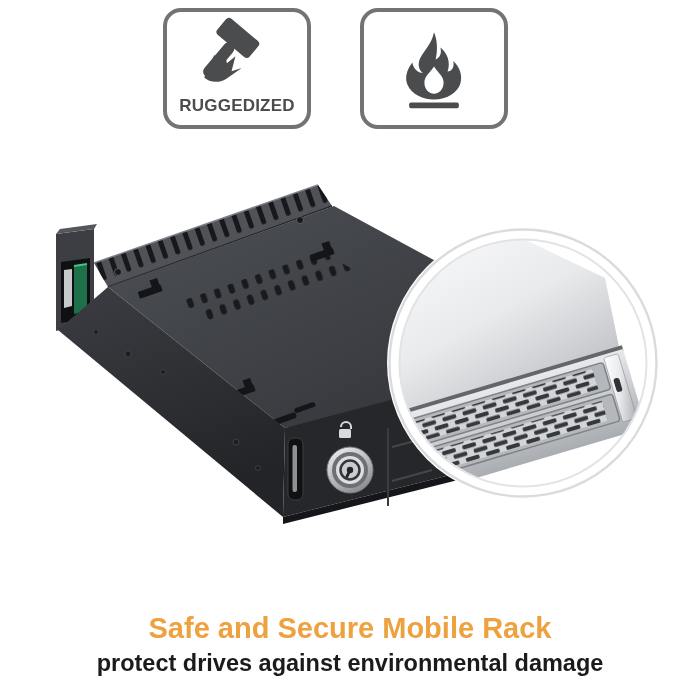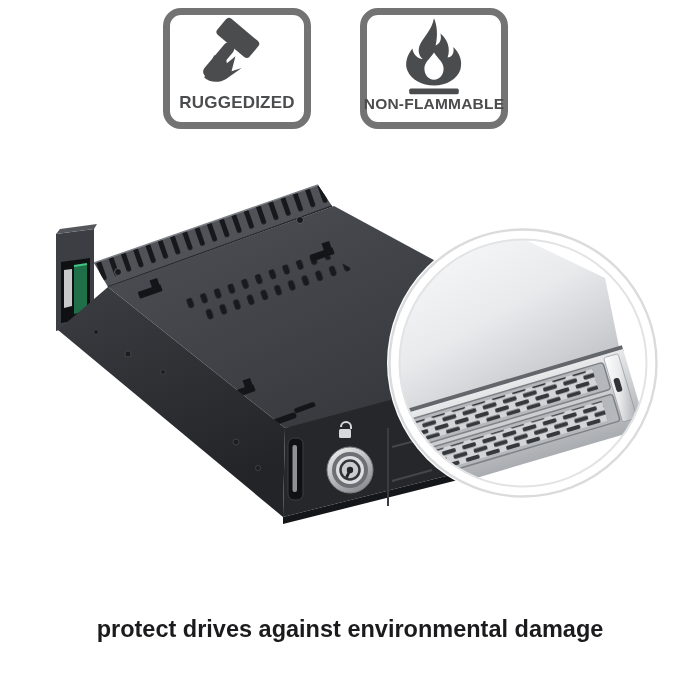--- a/index.html
+++ b/index.html
@@ -4,21 +4,21 @@
 <style>
   html,body{margin:0;padding:0;}
   body{
     width:700px;height:700px;position:relative;overflow:hidden;
     background:#ffffff;
     font-family:"Liberation Sans","DejaVu Sans",sans-serif;
   }
   
   .badge{
     position:absolute;top:8px;width:148px;height:121px;
-    border:7px solid #737373;border-radius:18px;box-sizing:border-box;
+    border:4px solid #737373;border-radius:18px;box-sizing:border-box;
     display:flex;flex-direction:column;align-items:center;justify-content:flex-end;
     background:#ffffff;
   }
   .badge.b1{left:163px;}
   .badge.b2{left:360px;}
   .badge .icon{flex:1;display:flex;align-items:center;justify-content:center;width:100%;}
   .badge .icon svg{display:block;}
   .badge .lbl{
     font-weight:bold;color:#4b4c4e;margin-bottom:9px;letter-spacing:.2px;
     white-space:nowrap;
@@ -55,21 +55,20 @@
 </div>
 
 <div class="badge b2">
   <div class="icon">
     <svg width="80" height="80" viewBox="0 0 100 100" aria-hidden="true">
       <path fill="#4b4c4e" d="M50,4 C47,19 38,26 33,36 C29,44 31,51 36,55 C30,55 24,50 23,42 C16,51 13,61 17,70 C22,81 35,88 50,88 C66,88 79,80 83,68 C86,58 82,47 74,40 C76,48 72,53 67,53 C71,42 67,30 58,23 C60,31 57,36 52,38 C55,26 54,13 50,4 Z"></path>
       <path fill="#ffffff" d="M50,47 C45,55 38,59 38,67 C38,75 43,81 50,81 C57,81 62,75 62,67 C62,59 55,55 50,47 Z"></path>
       <rect x="19" y="92" width="62" height="7" rx="2" fill="#4b4c4e"></rect>
     </svg>
   </div>
-  <div class="lbl">NON-FLAMMABLE</div>
 </div>
 
 <svg id="product-svg" width="700" height="700" viewBox="0 0 700 700" role="img" aria-label="Dark metal mobile rack enclosure with ventilated top cover, green connector board, key lock on the front panel, and a magnifier circle showing a close-up of two mesh-vented drive trays">
   <defs>
     <linearGradient id="topGrad" x1="0" y1="0" x2="1" y2="1">
       <stop offset="0" stop-color="#4d5056"></stop>
         <stop offset="1" stop-color="#303236"></stop>
     </linearGradient>
     <linearGradient id="leftGrad" x1="0" y1="0" x2="0.4" y2="1">
       <stop offset="0" stop-color="#3b3d42"></stop>
@@ -208,16 +207,17 @@
         <rect x="617" y="442" width="6" height="14" rx="2.5" fill="#313338"></rect>
       </g>
     </g>
 
     <circle cx="523" cy="363" r="133.5" fill="none" stroke="#dadbdd" stroke-width="2.4"></circle>
     <circle cx="523" cy="363" r="123.5" fill="none" stroke="#e2e3e4" stroke-width="2"></circle>
   </g>
 </svg>
 
 <div class="caption">
+  <div class="title">Safe and Secure Mobile Rack</div>
   <div class="body">
     <div>protect drives against environmental damage</div>
   </div>
 </div>
 
 </body></html>

